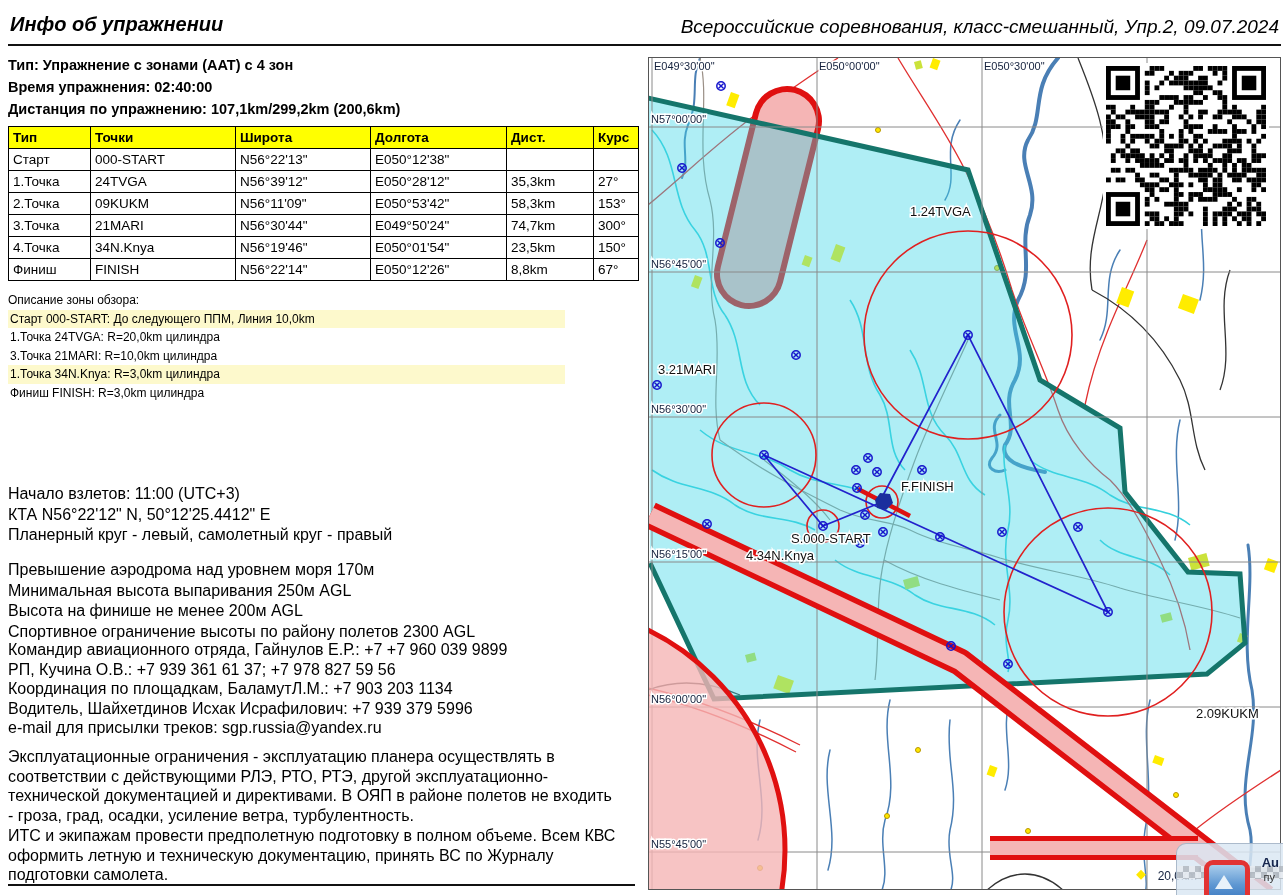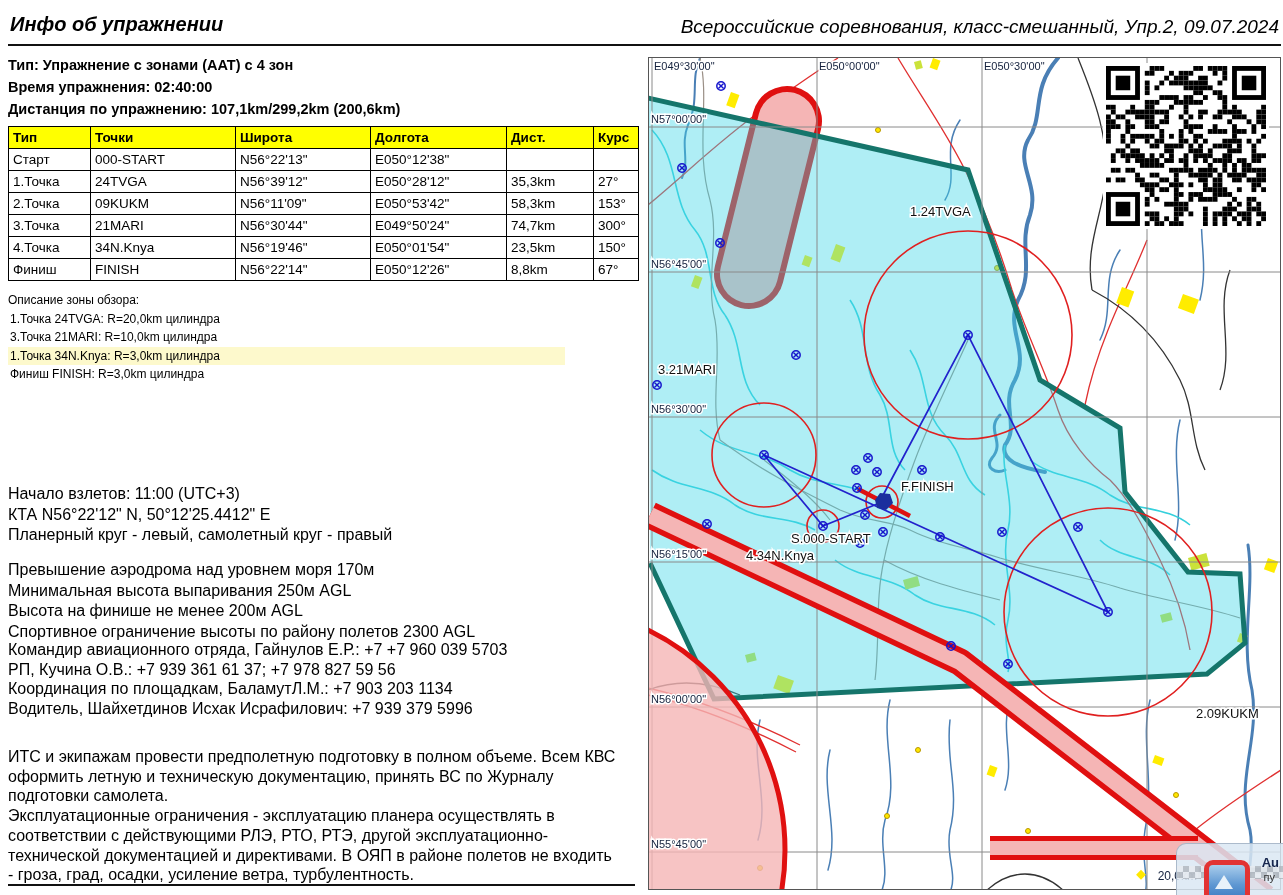--- a/index.html
+++ b/index.html
@@ -135,47 +135,49 @@
           <td>8,8km</td>
           <td>67°</td>
         </tr>
       </tbody>
   </table>
 </div>
 
 <div class="abs zone-block">
   <div>Описание зоны обзора:</div>
   <div id="zone-lines">
+      <div class="zone-line hl">Старт 000-START: До следующего ППМ, Линия 10,0km</div>
       <div class="zone-line">1.Точка 24TVGA: R=20,0km цилиндра</div>
       <div class="zone-line">3.Точка 21MARI: R=10,0km цилиндра</div>
       <div class="zone-line hl">1.Точка 34N.Knya: R=3,0km цилиндра</div>
       <div class="zone-line">Финиш FINISH: R=3,0km цилиндра</div>
     </div>
 </div>
 
 <div class="abs txt flight-block" id="flight-block">
     <div>Начало взлетов: 11:00 (UTC+3)</div>
     <div>КТА N56°22'12" N, 50°12'25.4412" E</div>
     <div>Планерный круг - левый, самолетный круг - правый</div>
   </div>
 <div class="abs txt alt-block" id="alt-block">
     <div>Превышение аэродрома над уровнем моря 170м</div>
     <div>Минимальная высота выпаривания 250м AGL</div>
     <div>Высота на финише не менее 200м AGL</div>
     <div>Спортивное ограничение высоты по району полетов 2300 AGL</div>
   </div>
 <div class="abs txt contacts-block" id="contacts-block">
-    <div>Командир авиационного отряда, Гайнулов Е.Р.: +7 +7 960 039 5703</div>
+    <div>Командир авиационного отряда, Гайнулов Е.Р.: +7 +7 960 039 9899</div>
     <div>РП, Кучина О.В.: +7 939 361 61 37; +7 978 827 59 56</div>
     <div>Координация по площадкам, БаламутЛ.М.: +7 903 203 1134</div>
     <div>Водитель, Шайхетдинов Исхак Исрафилович: +7 939 379 5996</div>
+    <div>e-mail для присылки треков: sgp.russia@yandex.ru</div>
   </div>
 <div class="abs txt notes-block" id="notes-block">
+    <p>Эксплуатационные ограничения - эксплуатацию планера осуществлять в соответствии с действующими РЛЭ, РТО, РТЭ, другой эксплуатационно-технической документацией и директивами. В ОЯП в районе полетов не входить - гроза, град, осадки, усиление ветра, турбулентность.</p>
     <p>ИТС и экипажам провести предполетную подготовку в полном объеме. Всем КВС оформить летную и техническую документацию, принять ВС по Журналу подготовки самолета.</p>
-    <p>Эксплуатационные ограничения - эксплуатацию планера осуществлять в соответствии с действующими РЛЭ, РТО, РТЭ, другой эксплуатационно-технической документацией и директивами. В ОЯП в районе полетов не входить - гроза, град, осадки, усиление ветра, турбулентность.</p>
   </div>
 <div class="abs bottom-rule"></div>
 
 <div class="abs map-wrap">
   <svg id="map-svg" width="631" height="831" viewBox="649 58 631 831">
       <rect x="649" y="58" width="631" height="831" fill="#fff"></rect>
       <path d="M1058,58 C1030,90 1045,115 1028,140 C1015,165 1040,185 1030,215 C1018,245 1035,270 1018,300 C1005,330 1030,350 1015,380 C1000,405 1020,425 1005,445 C1000,460 1020,468 1045,472" stroke="#4a7fb5" stroke-width="4" fill="none" stroke-linecap="round"></path>
       <path d="M1000,415 C985,430 1006,442 992,458 C984,468 996,474 1005,470" stroke="#4a7fb5" stroke-width="3" fill="none" stroke-linecap="round"></path>
       <path d="M1248,545 C1255,590 1240,640 1252,690 C1260,740 1235,780 1250,830 C1255,855 1245,875 1250,893" stroke="#4a7fb5" stroke-width="3" fill="none" stroke-linecap="round"></path>
       <path d="M1180,420 C1170,460 1185,500 1175,540" stroke="#4a7fb5" stroke-width="1.5" fill="none" stroke-linecap="round"></path>

